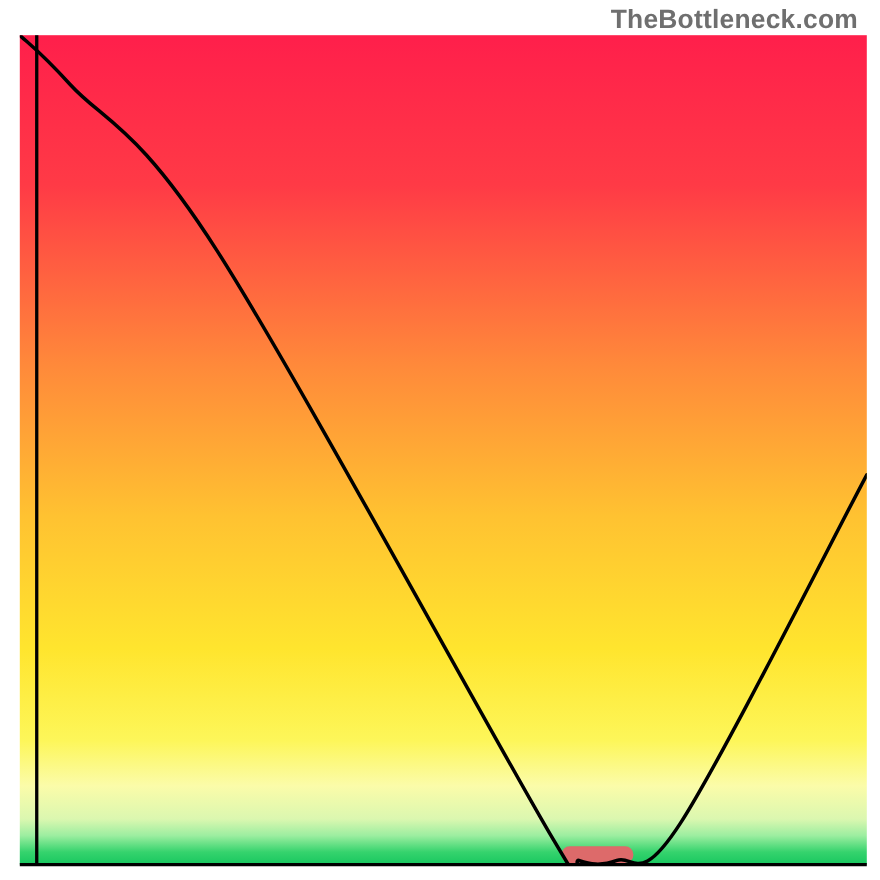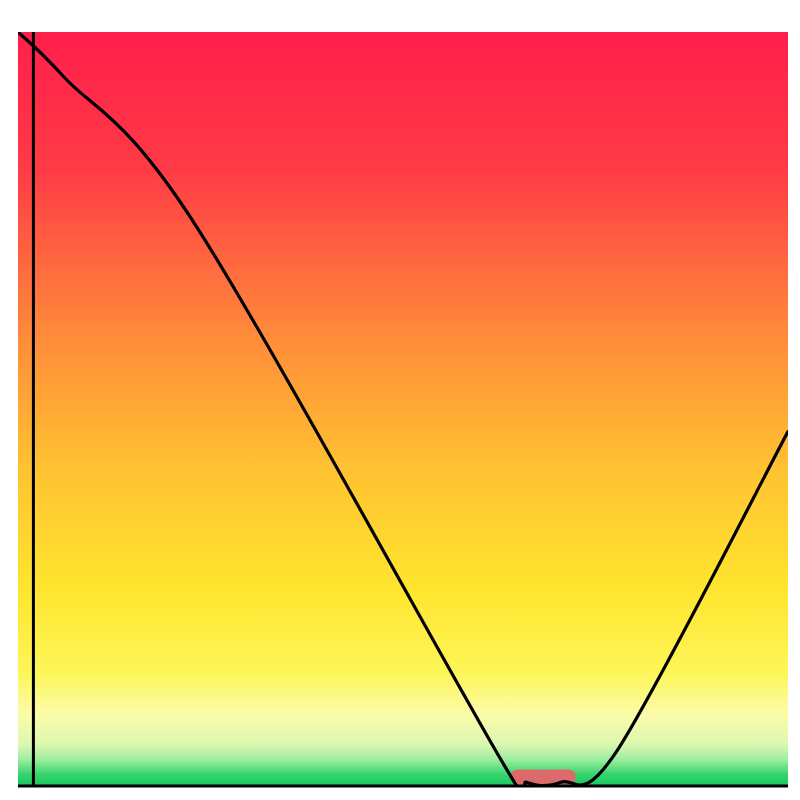--- a/index.html
+++ b/index.html
@@ -24,20 +24,21 @@
     font-size: 24px;
     font-weight: 600;
     letter-spacing: 0.2px;
   }
   svg { display: block; }
 </style>
 </head>
 <body>
 
 <div class="stage">
+  <div class="watermark">TheBottleneck.com</div>
 
   <svg id="chart-svg" width="800" height="800" viewBox="0 0 800 800">
     <defs>
       <linearGradient id="bg-grad" x1="0" y1="0" x2="0" y2="1">
           <stop offset="0%" stop-color="#ff1f4b"></stop>
           <stop offset="18%" stop-color="#ff3a46"></stop>
           <stop offset="40%" stop-color="#ff8a3a"></stop>
           <stop offset="57.99999999999999%" stop-color="#ffc231"></stop>
           <stop offset="74%" stop-color="#ffe52e"></stop>
           <stop offset="85%" stop-color="#fdf659"></stop>

